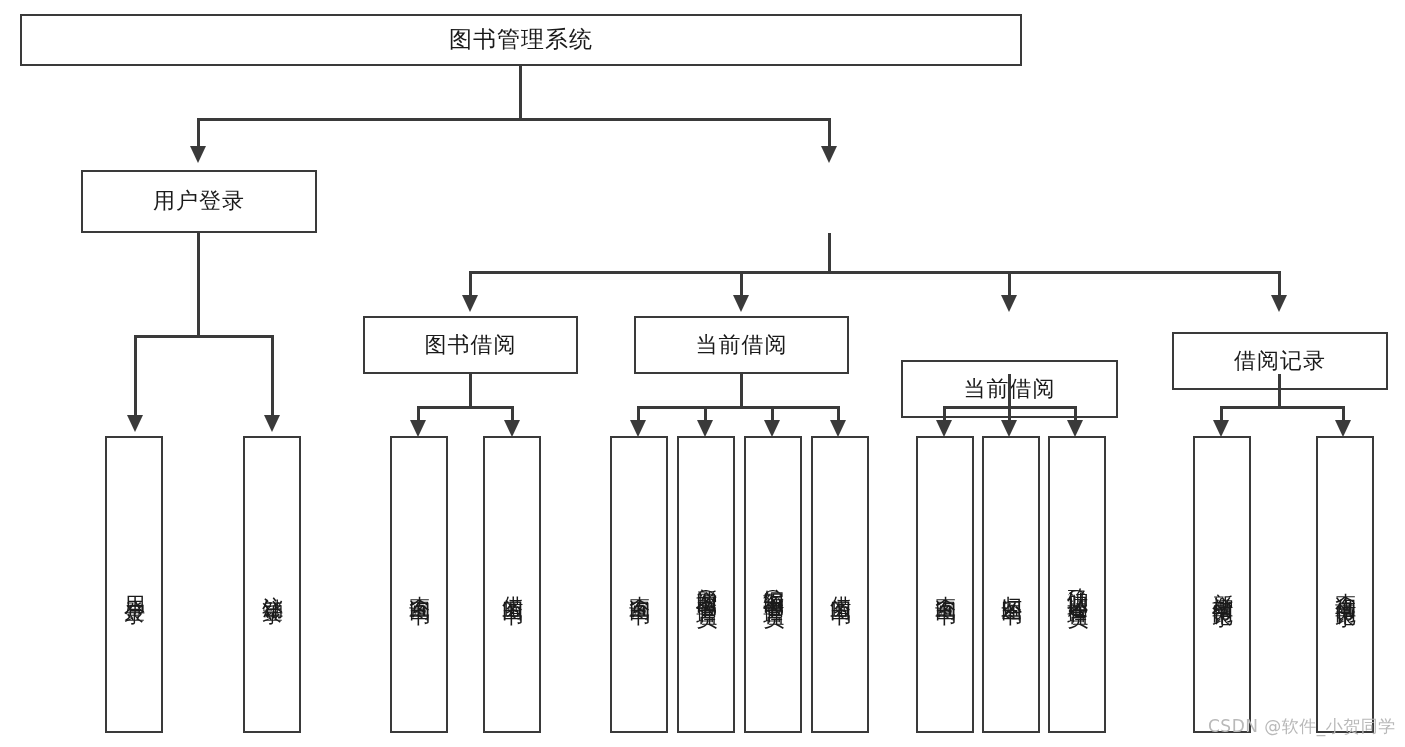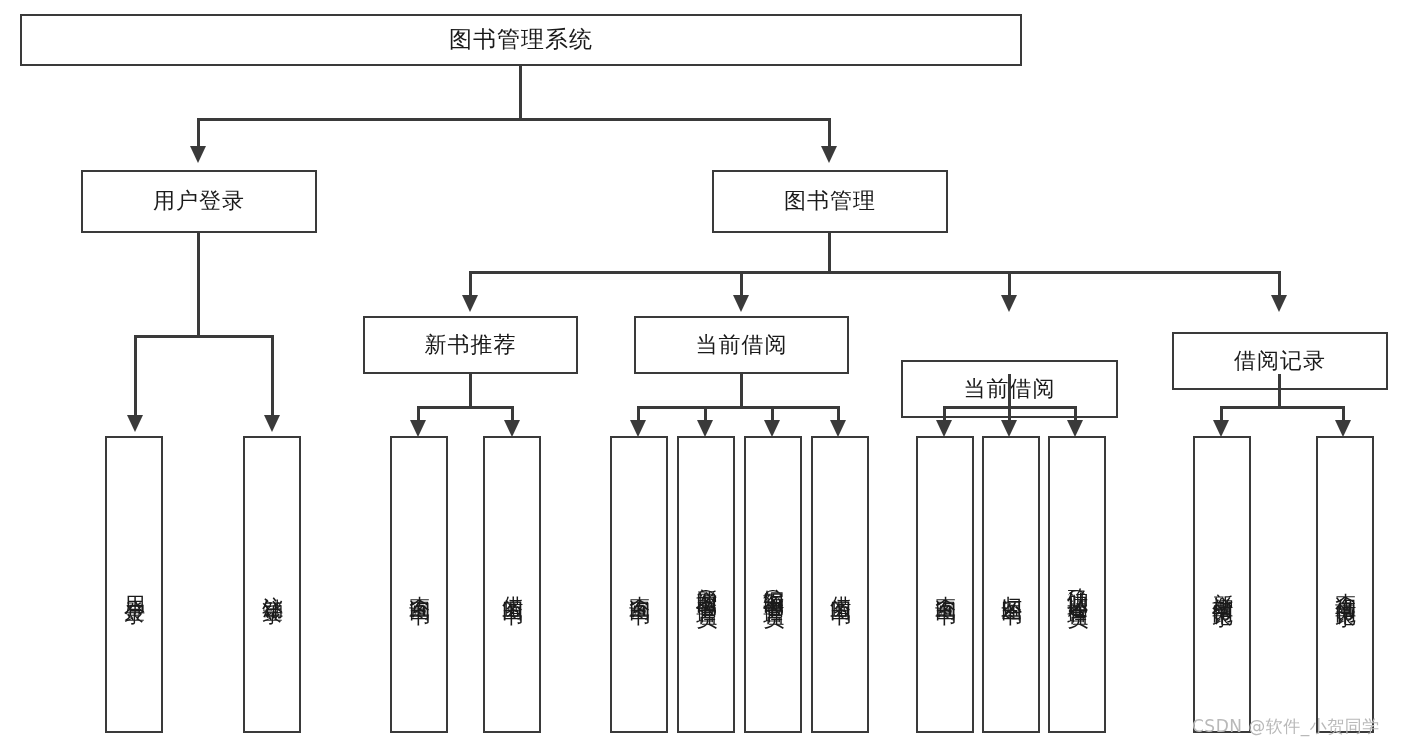--- a/index.html
+++ b/index.html
@@ -69,20 +69,21 @@
     border-right: 8px solid transparent;
     border-top: 17px solid #3a3a3a;
   }
   .watermark {
     position: absolute;
     color: #b9b9b9;
     font-size: 17px;
     white-space: nowrap;
     letter-spacing: 0.5px;
     pointer-events: none;
+    margin-left: 16px;
   }
 </style>
 </head>
 <body>
 
 <div id="canvas">
 
   <div class="node horiz root" style="left:20px; top:14px; width:1002px; height:52px;">
     <span class="node-label">图书管理系统</span>
   </div>
@@ -94,44 +95,41 @@
   <div class="edge v" style="left:197px; top:118px; width:3px; height:30px;"></div>
   <div class="arrow" style="left:190px; top:146px;"></div>
 
   <div class="edge v" style="left:828px; top:118px; width:3px; height:30px;"></div>
   <div class="arrow" style="left:821px; top:146px;"></div>
 
   <div class="node horiz" style="left:81px; top:170px; width:236px; height:63px;">
     <span class="node-label">用户登录</span>
   </div>
 
-  <div class="node horiz" style="left:712px; top:170px; width:236px; height:63px;">
-    <span class="node-label">图书管理</span>
-  </div>
 
   <div class="edge v" style="left:197px; top:233px; width:3px; height:102px;"></div>
   <div class="edge h" style="left:134px; top:335px; width:140px; height:3px;"></div>
   <div class="edge v" style="left:134px; top:335px; width:3px; height:82px;"></div>
   <div class="arrow" style="left:127px; top:415px;"></div>
   <div class="edge v" style="left:271px; top:335px; width:3px; height:82px;"></div>
   <div class="arrow" style="left:264px; top:415px;"></div>
 
   <div class="edge v" style="left:828px; top:233px; width:3px; height:40px;"></div>
   <div class="edge h" style="left:469px; top:271px; width:812px; height:3px;"></div>
   <div class="edge v" style="left:469px; top:271px; width:3px; height:26px;"></div>
   <div class="arrow" style="left:462px; top:295px;"></div>
   <div class="edge v" style="left:740px; top:271px; width:3px; height:26px;"></div>
   <div class="arrow" style="left:733px; top:295px;"></div>
   <div class="edge v" style="left:1008px; top:271px; width:3px; height:26px;"></div>
   <div class="arrow" style="left:1001px; top:295px;"></div>
   <div class="edge v" style="left:1278px; top:271px; width:3px; height:26px;"></div>
   <div class="arrow" style="left:1271px; top:295px;"></div>
 
   <div class="node horiz" style="left:363px; top:316px; width:215px; height:58px;">
-    <span class="node-label">新书推荐</span>
+    <span class="node-label">图书借阅</span>
   </div>
   <div class="node horiz" style="left:634px; top:316px; width:215px; height:58px;">
     <span class="node-label">当前借阅</span>
   </div>
   <div class="node horiz" style="left:901px; top:316px; width:217px; height:58px;margin-top:44px;">
     <span class="node-label">当前借阅</span>
   </div>
   <div class="node horiz" style="left:1172px; top:332px; width:216px; height:58px;">
     <span class="node-label">借阅记录</span>
   </div>

